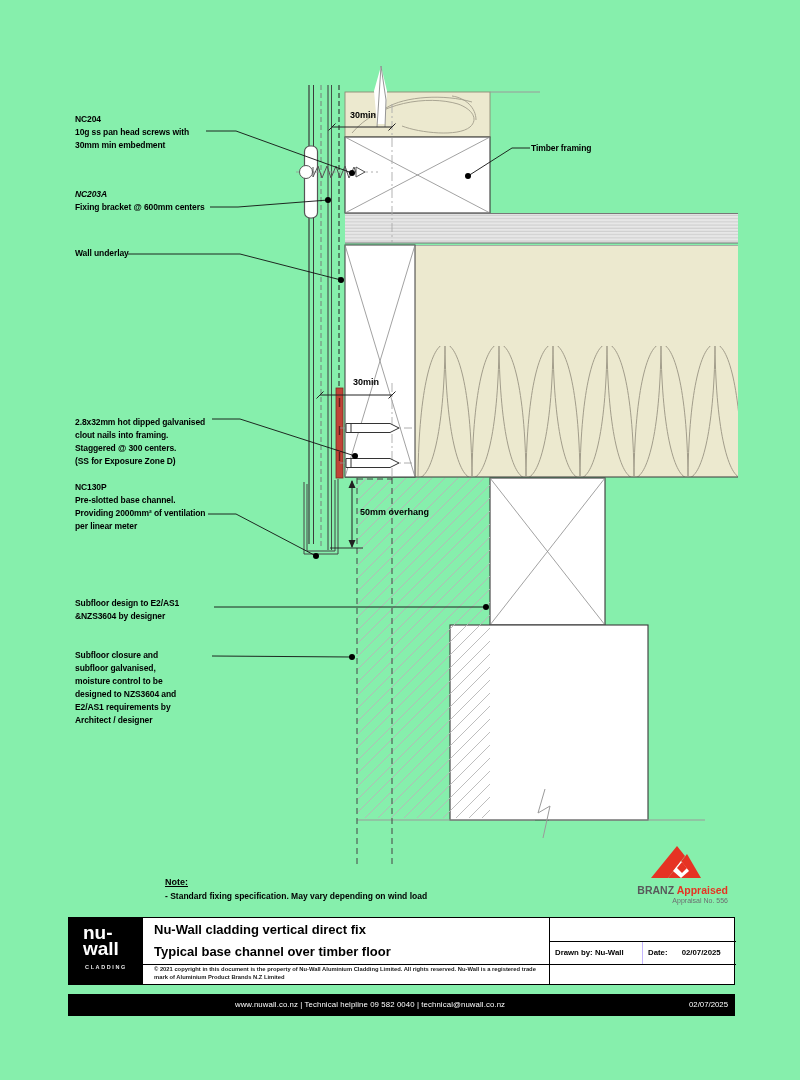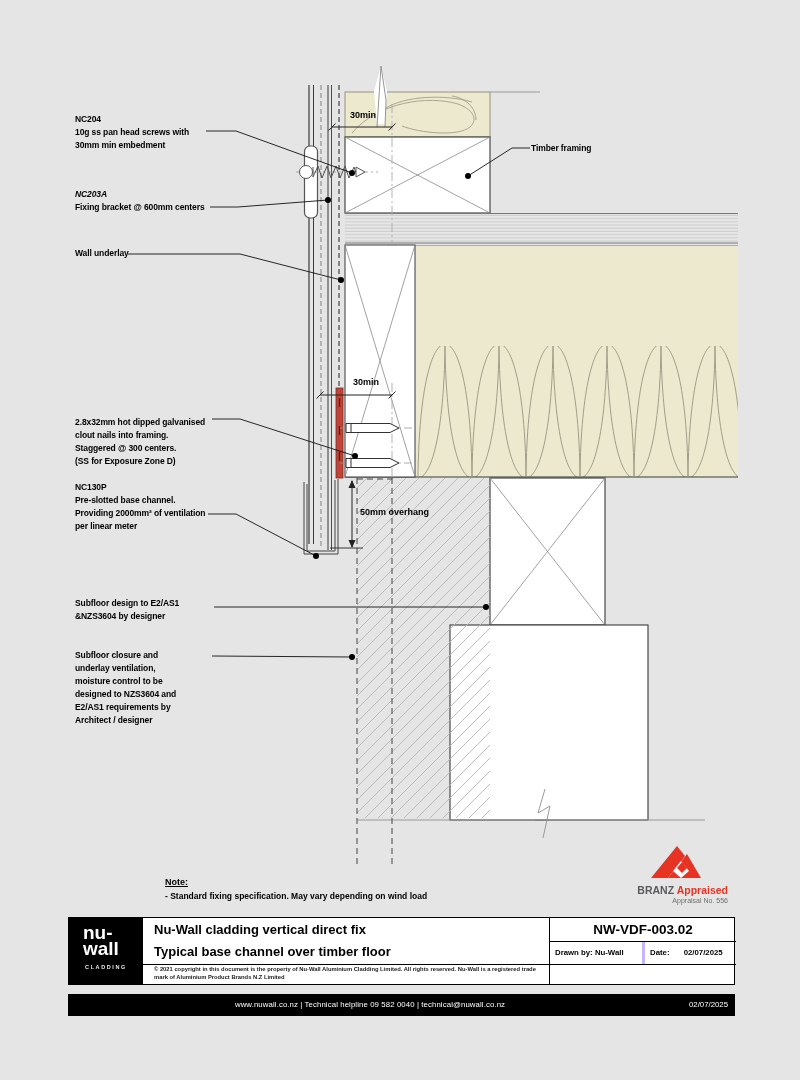--- a/index.html
+++ b/index.html
@@ -1,16 +1,16 @@
 <!DOCTYPE html>
 <html><head>
 <meta charset="utf-8">
 <style>
   html,body{margin:0;padding:0;background:#fff;}
-  #page{position:relative;width:800px;height:1080px;background:#e5e5e5;overflow:hidden;
+  #page{position:relative;width:800px;height:1080px;background:#86efac;overflow:hidden;
         font-family:"Liberation Sans",sans-serif;}
   svg{position:absolute;left:0;top:0;}
   .lbl{position:absolute;font:bold 8.5px/13px "Liberation Sans",sans-serif;color:#000;
        white-space:pre-line;letter-spacing:-0.1px;}
   .dim{position:absolute;font:bold 9px/10px "Liberation Sans",sans-serif;color:#000;white-space:nowrap;}
   .note-title{position:absolute;font:bold 9px/12px "Liberation Sans",sans-serif;text-decoration:underline;}
   .note-body{position:absolute;font:bold 8.5px/12px "Liberation Sans",sans-serif;}
 
   
   #titleblock{position:absolute;left:68px;top:917px;width:667px;height:68px;
@@ -24,21 +24,21 @@
   #tb-copy{position:absolute;left:11px;top:48px;width:388px;
            font:bold 5.8px/7.5px "Liberation Sans",sans-serif;color:#1a1a1a;}
   #tb-hline{position:absolute;left:74px;top:46px;width:593px;height:0;border-top:1px solid #000;}
   #tb-right{position:absolute;left:480px;top:0;width:187px;height:100%;border-left:1px solid #000;box-sizing:border-box;}
   #tb-row1{position:absolute;left:0;top:0;width:100%;height:23px;text-align:center;
            font:bold 13.5px/23px "Liberation Sans",sans-serif;}
   #tb-row2{position:absolute;left:0;top:23px;width:100%;height:23px;border-top:1px solid #000;box-sizing:border-box;}
   #tb-row3{position:absolute;left:0;top:46px;width:100%;height:22px;}
   .tb-cell-l{position:absolute;left:5px;top:0;width:86px;height:100%;
              font:bold 7.8px/21px "Liberation Sans",sans-serif;white-space:nowrap;}
-  .tb-cell-r{position:absolute;left:92px;top:0;right:0;height:100%;border-left:3px solid #c4b5fd;
+  .tb-cell-r{position:absolute;left:92px;top:0;right:0;height:100%;border-left:1px solid #c4b5fd;
              font:bold 7.8px/21px "Liberation Sans",sans-serif;white-space:nowrap;}
   .tb-cell-r .val{margin-left:12px;}
   .tb-cell-r .lab{margin-left:5px;}
 
   
   #footer{position:absolute;left:68px;top:994px;width:667px;height:22px;background:#000;color:#fff;}
   #footer .mid{position:absolute;left:82px;top:0;width:440px;text-align:center;
                font:7.8px/22px "Liberation Sans",sans-serif;letter-spacing:0.1px;}
   #footer .date{position:absolute;right:7px;top:0;font:7.8px/22px "Liberation Sans",sans-serif;}
 
@@ -229,21 +229,21 @@
 
   <div class="lbl" style="left:75px;top:481px;">NC130P</div>
   <div class="lbl" style="left:75px;top:494px;">Pre-slotted base channel.
 Providing 2000mm² of ventilation
 per linear meter</div>
 
   <div class="lbl" style="left:75px;top:597px;">Subfloor design to E2/AS1
 &amp;NZS3604 by designer</div>
 
   <div class="lbl" style="left:75px;top:649px;">Subfloor closure and
-underlay ventilation,
+subfloor galvanised,
 moisture control to be
 designed to NZS3604 and
 E2/AS1 requirements by
 Architect / designer</div>
 
   <div class="lbl" style="left:531px;top:142px;text-align:center;">Timber framing</div>
 
   <div class="dim" style="left:350px;top:110px;">30min</div>
   <div class="dim" style="left:353px;top:377px;">30min</div>
   <div class="dim" style="left:360px;top:507px;">50mm overhang</div>
@@ -275,21 +275,20 @@
       </div>
       <div class="sub">CLADDING</div>
     </div>
     <div id="title-area">
       <div class="tb-title" style="top:4px;">Nu-Wall cladding vertical direct fix</div>
       <div class="tb-title" style="top:26px;">Typical base channel over timber floor</div>
       <div id="tb-copy">© 2021 copyright in this document is the property of Nu-Wall Aluminium Cladding Limited. All rights reserved. Nu-Wall is a registered trade mark of Aluminium Product Brands N.Z Limited</div>
     </div>
     <div id="tb-hline"></div>
     <div id="tb-right">
-      <div id="tb-row1">NW-VDF-003.02</div>
       <div id="tb-row2">
         <div class="tb-cell-l">
           <span>Drawn by:</span>
           <span>Nu-Wall</span>
         </div>
         <div class="tb-cell-r">
           <span class="lab">Date:</span>
           <span class="val">02/07/2025</span>
         </div>
       </div>

